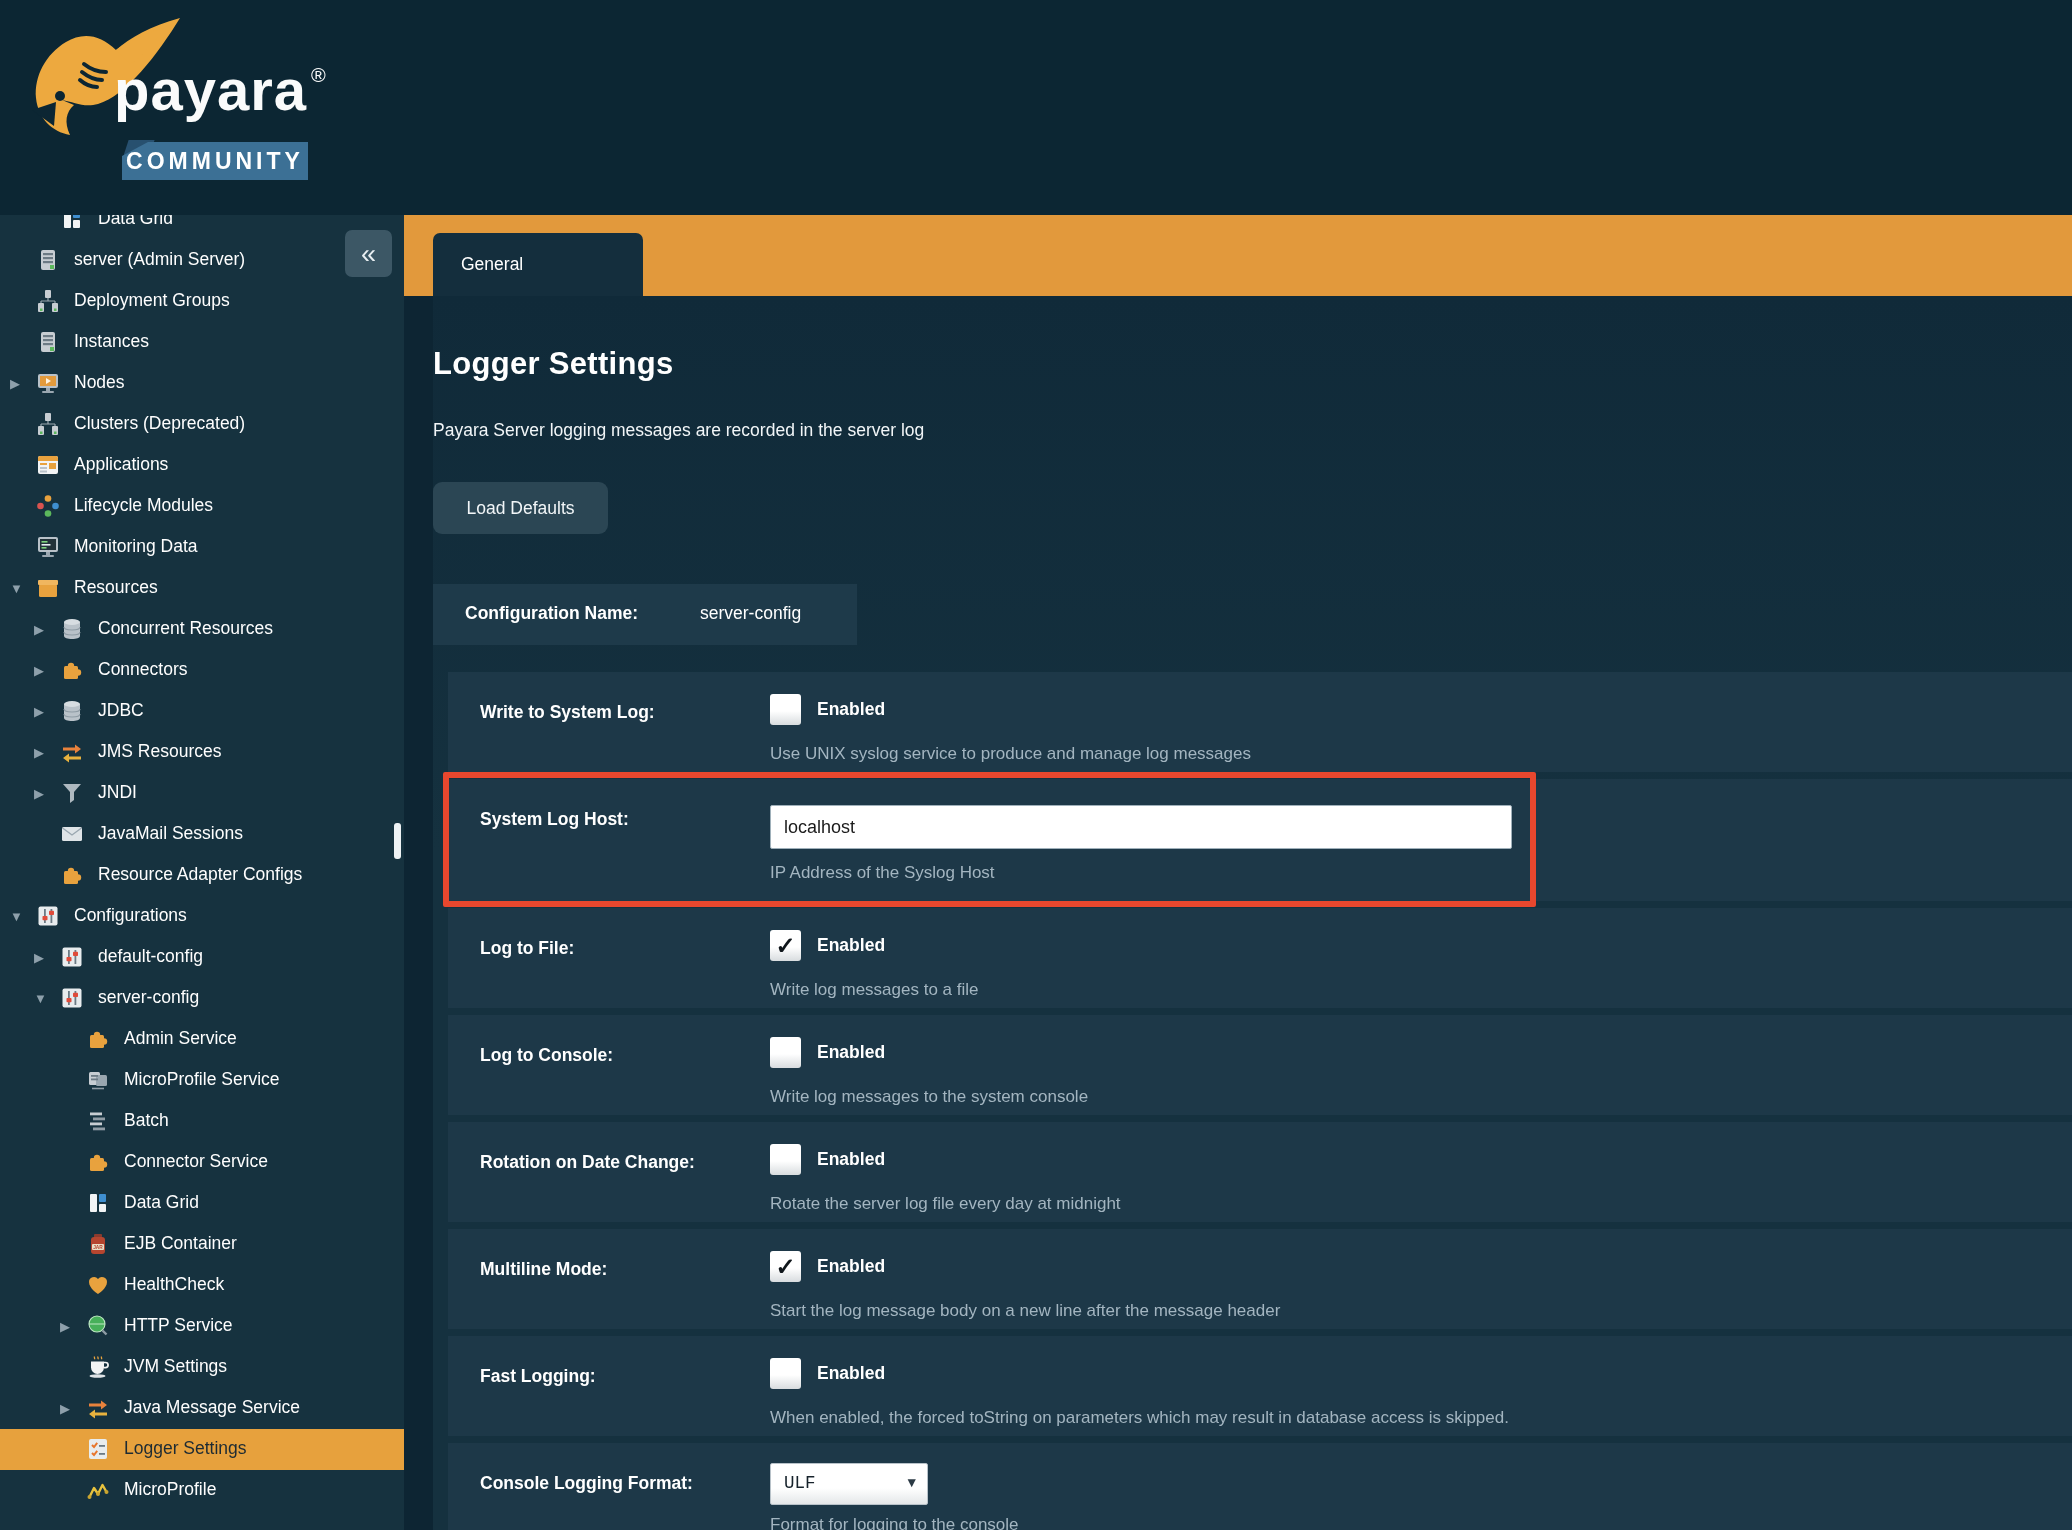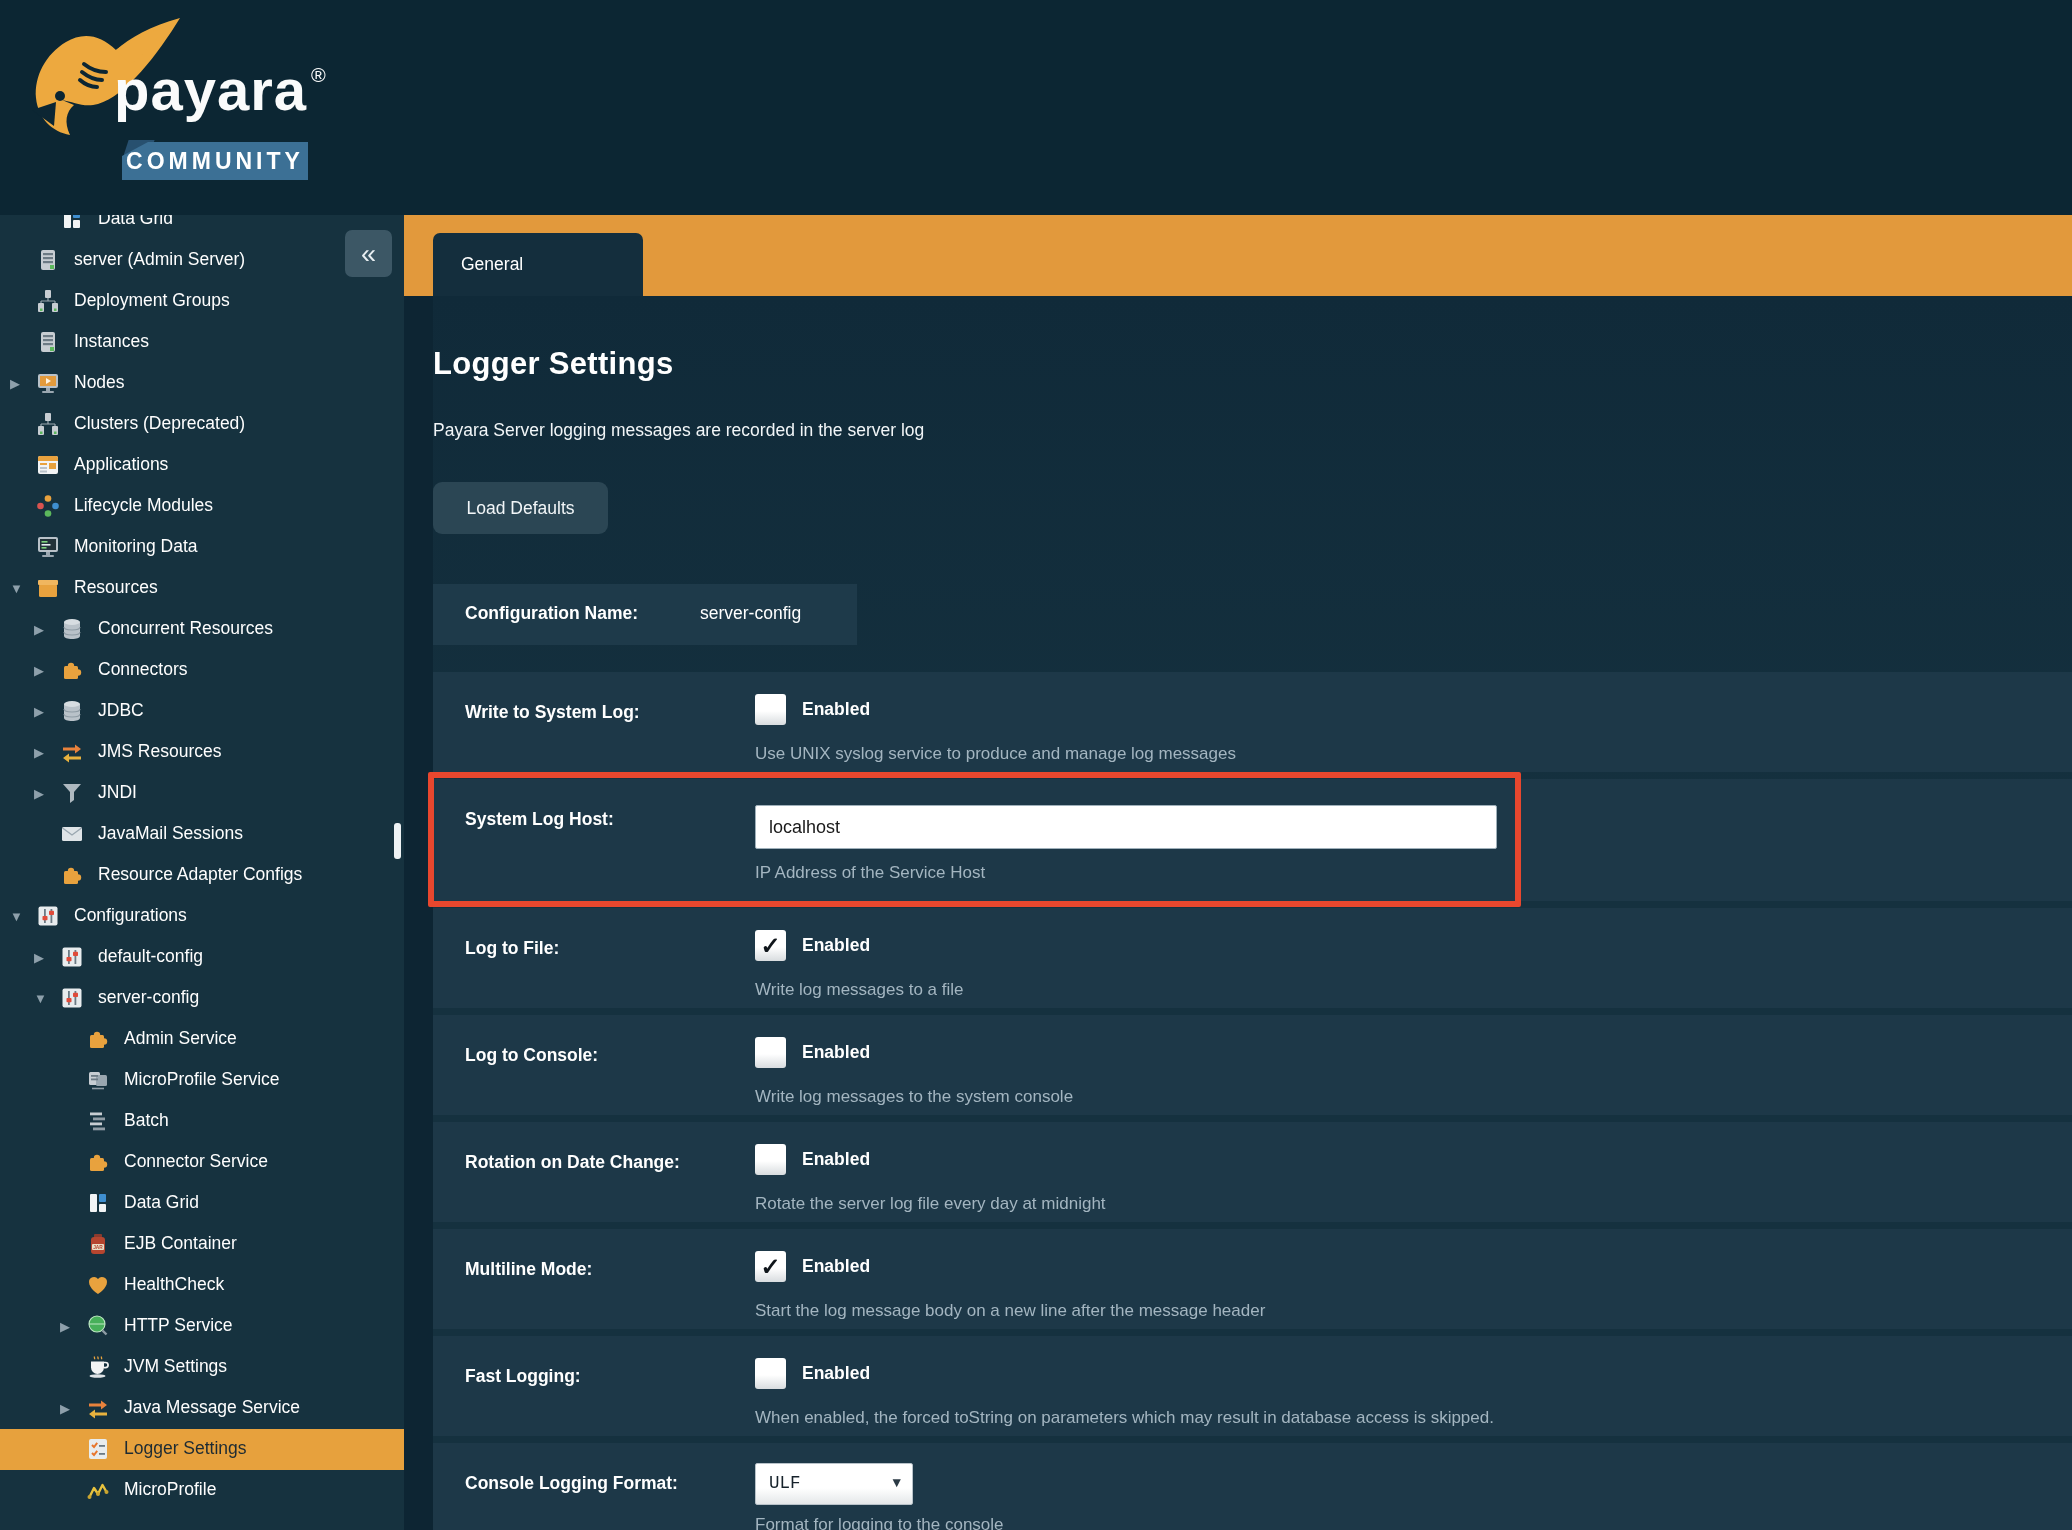--- a/index.html
+++ b/index.html
@@ -55,21 +55,21 @@
         font-weight:bold;letter-spacing:.3px;}
   .subtitle{position:absolute;left:29px;top:124px;margin:0;color:#f2f6f8;font-size:17.5px;}
   .load-defaults{position:absolute;left:29px;top:186px;width:175px;height:52px;border:none;
         border-radius:9px;background:#2b4654;color:#f2f6f8;font-size:17.5px;cursor:pointer;
         font-family:inherit;}
   .config-strip{position:absolute;left:29px;top:288px;width:424px;height:61px;background:#1e3a4a;}
   .config-label{position:absolute;left:32px;top:19px;color:#fff;font-weight:bold;font-size:17.5px;}
   .config-value{position:absolute;left:267px;top:19px;color:#fff;font-size:17.5px;}
 
   .rows{position:absolute;left:29px;top:376px;width:1639px;}
-  .row{position:relative;background:#1d3848;margin-bottom:7px;height:100px;}
+  .row{position:relative;background:#1d3848;margin-bottom:7px;height:100px;margin-left:15px;}
   .row.tall{height:122px;}
   .row .flabel{position:absolute;left:32px;top:30px;color:#fff;font-weight:bold;font-size:17.5px;}
   .row .help{position:absolute;left:322px;top:72px;color:#a3b5c0;font-size:17px;}
   .row.tall .help{top:84px;}
   .checkbox{position:absolute;left:322px;top:22px;width:31px;height:31px;border-radius:3px;
         background:linear-gradient(#ffffff 55%,#d8dcdf);cursor:pointer;text-align:center;
         line-height:31px;font-size:24px;font-weight:bold;color:#10161b;}
   .enabled{position:absolute;left:369px;top:27px;color:#fff;font-weight:bold;font-size:17.5px;}
   .textinput{position:absolute;left:322px;top:26px;width:742px;height:44px;border:1px solid #9fb0ba;
         border-radius:2px;background:#fff;color:#1a1a1a;font-size:18px;padding:12px 13px;
@@ -511,21 +511,21 @@
         <div class="row">
     
     <span class="flabel">Write to System Log:</span>
     <span class="control-slot"><span class="checkbox"></span><span class="enabled">Enabled</span></span>
     <span class="help">Use UNIX syslog service to produce and manage log messages</span>
   </div>
         <div class="row tall highlighted">
     <div class="annotation"></div>
     <span class="flabel">System Log Host:</span>
     <span class="control-slot"><input class="textinput" value="localhost" style=""></span>
-    <span class="help">IP Address of the Service Host</span>
+    <span class="help">IP Address of the Syslog Host</span>
   </div>
         <div class="row">
     
     <span class="flabel">Log to File:</span>
     <span class="control-slot"><span class="checkbox">✓</span><span class="enabled">Enabled</span></span>
     <span class="help">Write log messages to a file</span>
   </div>
         <div class="row">
     
     <span class="flabel">Log to Console:</span>

